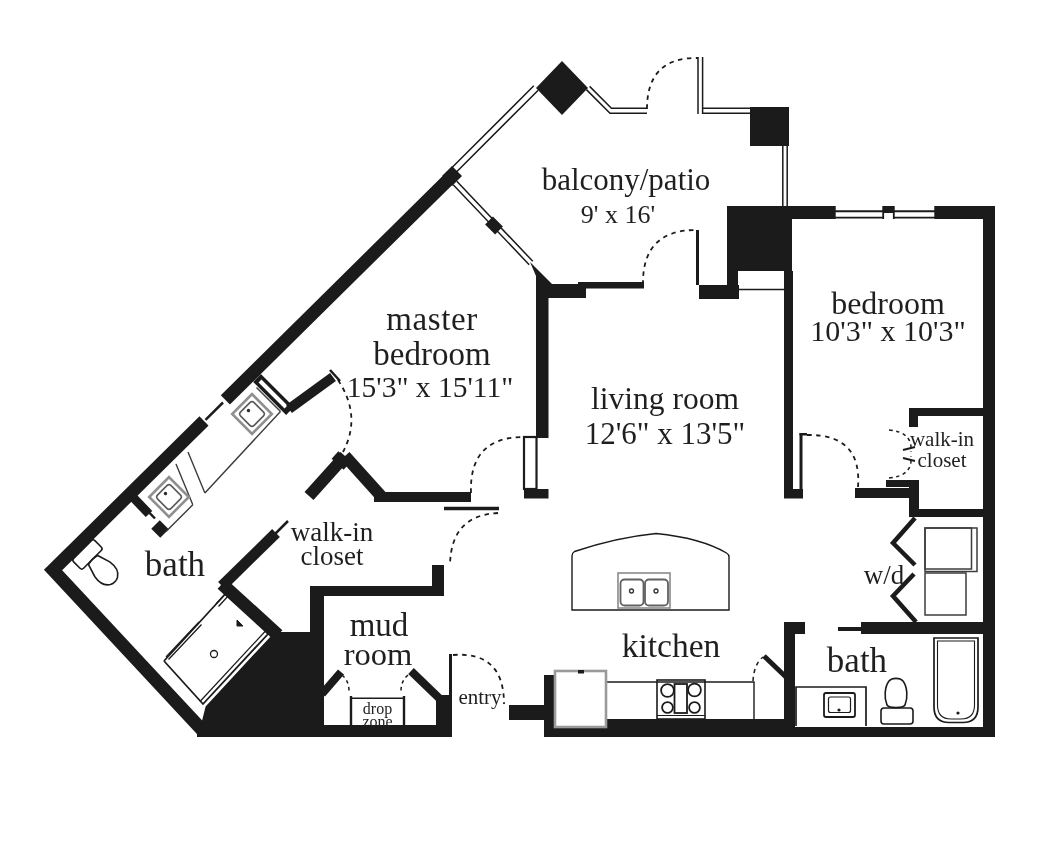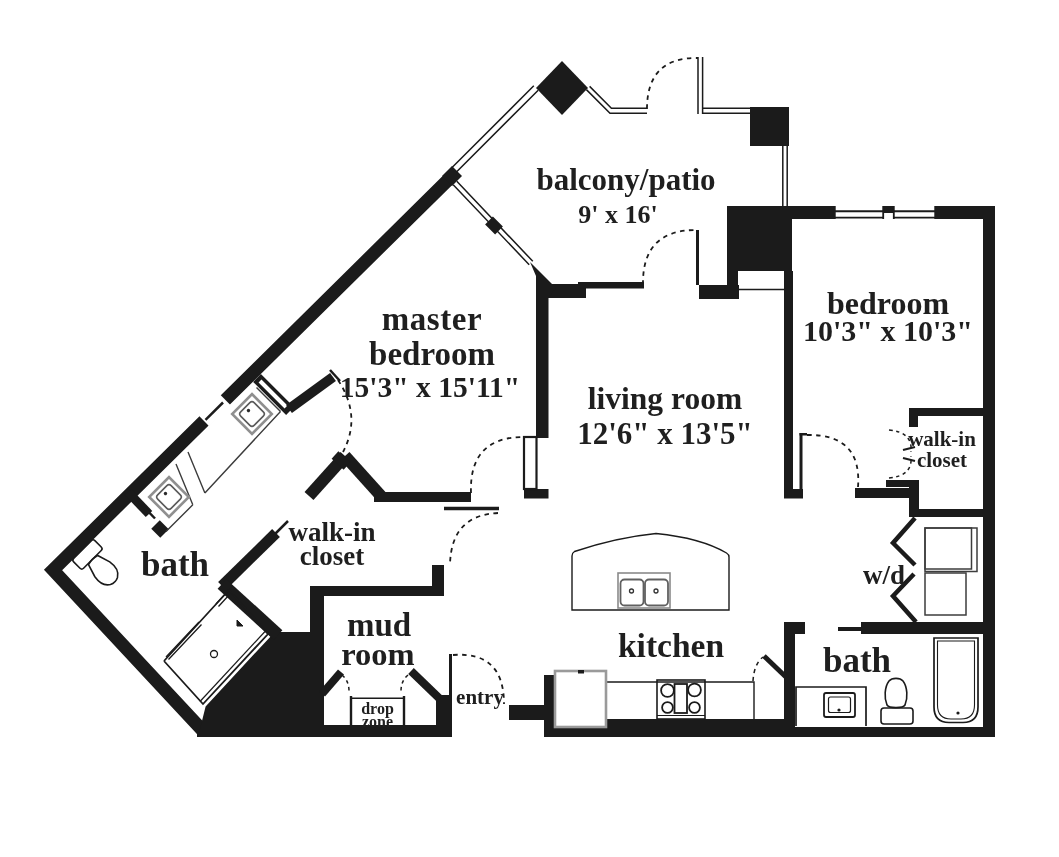--- a/index.html
+++ b/index.html
@@ -1,16 +1,16 @@
 <!DOCTYPE html>
 <html><head>
 <meta charset="utf-8">
 <style>
   html,body{margin:0;padding:0;background:#ffffff;}
-  .wrap{width:1059px;height:857px;position:relative;overflow:hidden;background:#fff;font-weight:bold;}
+  .wrap{width:1059px;height:857px;position:relative;overflow:hidden;background:#fff;}
   svg{display:block;}
   text{font-family:"Liberation Serif", serif; fill:#1f1f1f;}
 </style>
 </head>
 <body>
 <div class="wrap">
 <svg width="1059" height="857" viewBox="0 0 1059 857" fill="none">
 
 <g stroke="#1b1b1b" fill="none">
 

